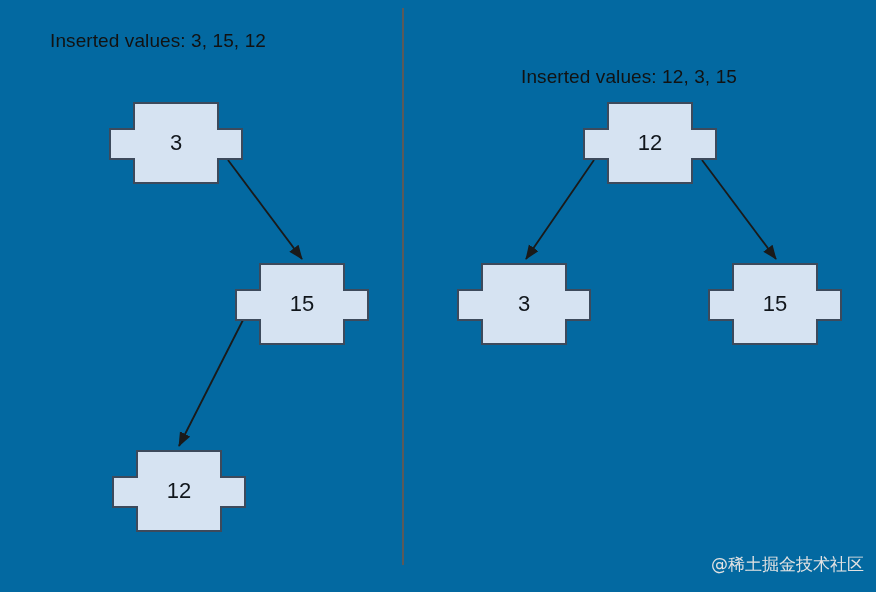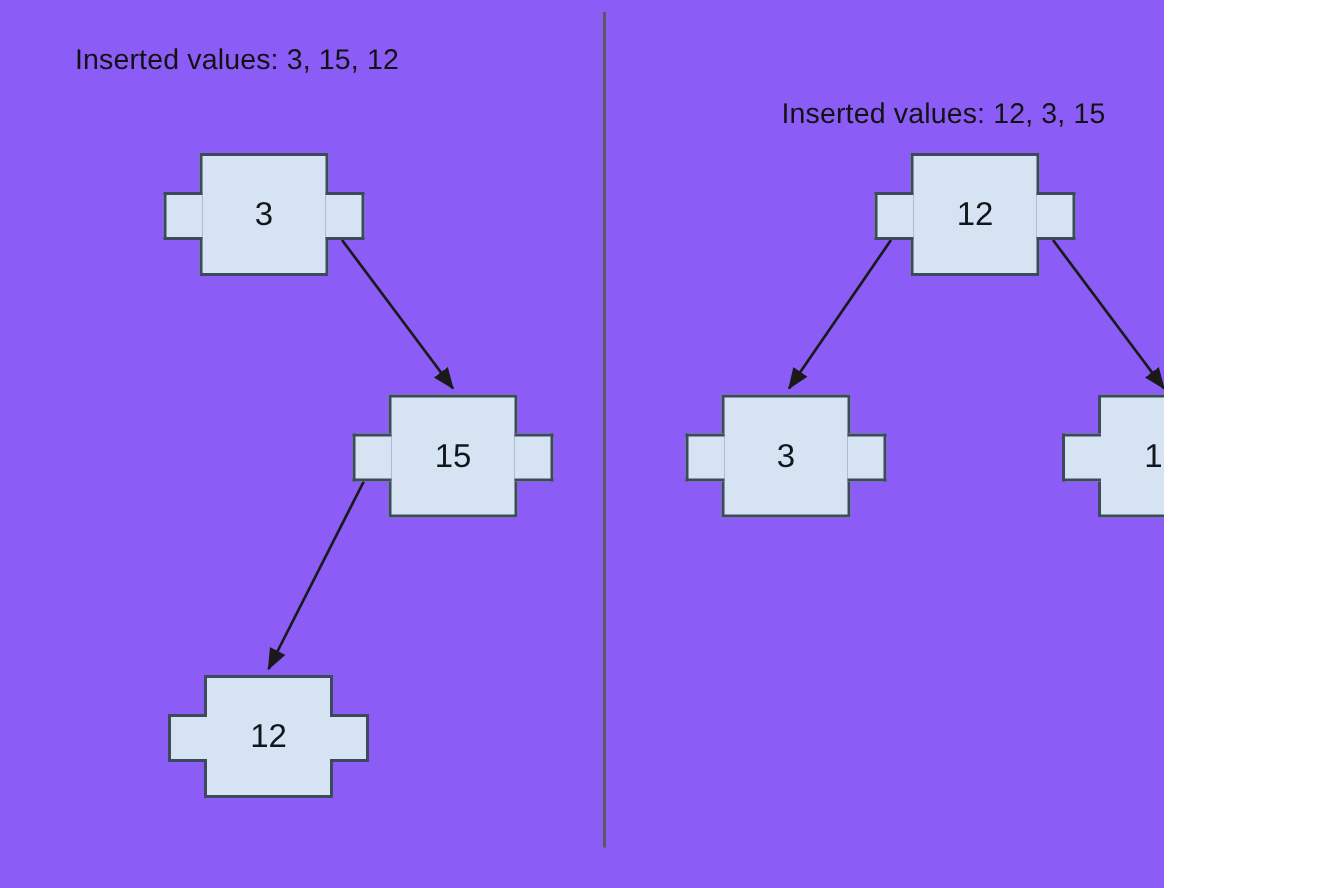--- a/index.html
+++ b/index.html
@@ -5,23 +5,23 @@
   html, body {
     margin: 0;
     padding: 0;
     background: #ffffff;
   }
   body {
     font-family: "Liberation Sans", sans-serif;
   }
   #canvas {
     position: relative;
-    width: 776px;
+    width: 876px;
     height: 592px;
-    background: #8b5cf6;
+    background: #0369a1;
     overflow: hidden;
   }
   .panel-title {
     position: absolute;
     font-family: "Liberation Sans", sans-serif;
     font-size: 19px;
     color: #121212;
     white-space: nowrap;
     letter-spacing: 0.1px;
   }
@@ -145,14 +145,15 @@
     <span class="node-label">3</span>
     <span class="tab tab-right"></span>
   </div>
 
   <div class="node" style="left:732px; top:263px;">
     <span class="tab tab-left"></span>
     <span class="node-label">15</span>
     <span class="tab tab-right"></span>
   </div>
 
+  <div class="watermark">@稀土掘金技术社区</div>
 
 </div>
 
 </body></html>

